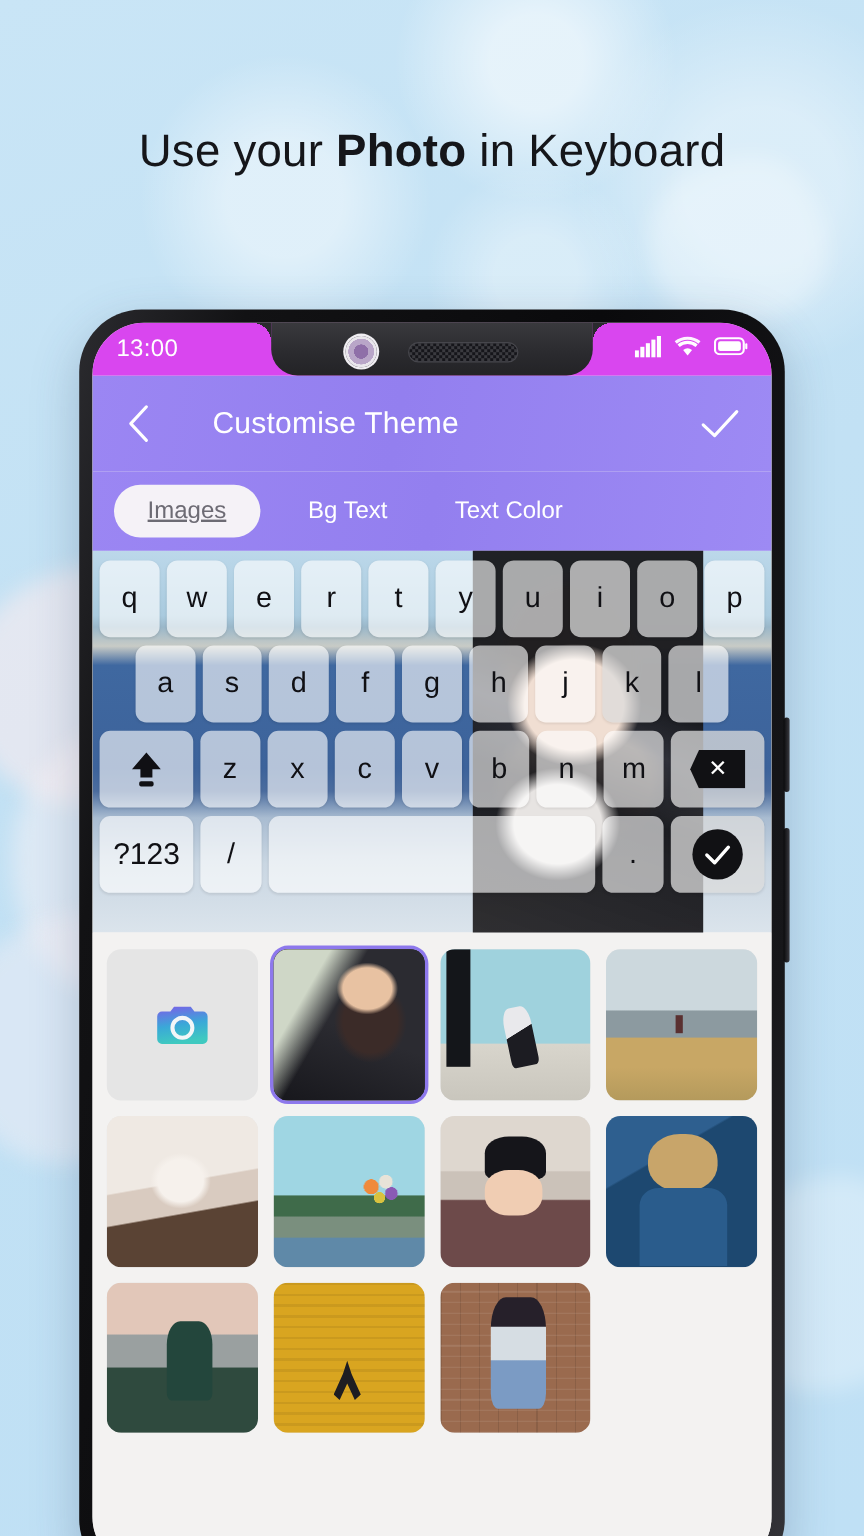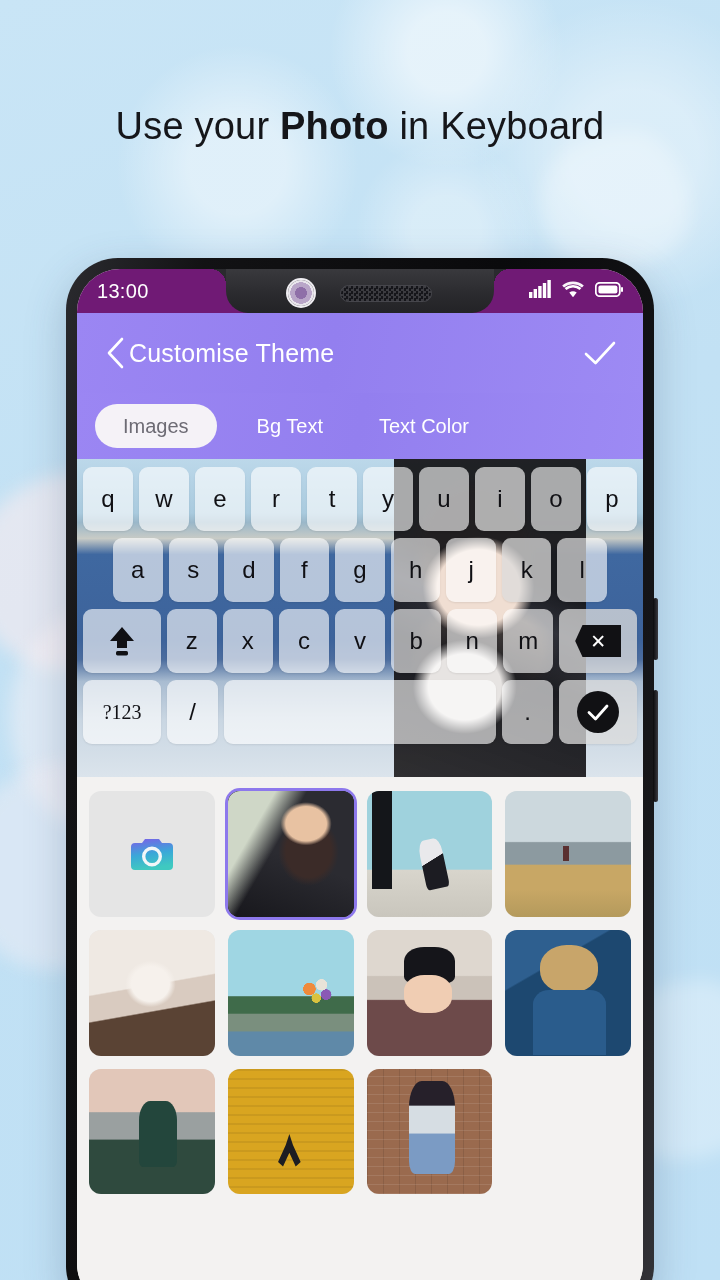--- a/index.html
+++ b/index.html
@@ -86,55 +86,55 @@
   .speaker {
     width:92px; height:17px; border-radius:9px; margin-top:4px;
     background:
       repeating-conic-gradient(#3b3b40 0% 25%, #15151a 0% 50%) 0 0/5px 5px;
     border:1.5px solid #46464c;
   }
 
   
   .statusbar {
     position:relative; z-index:20;
-    height:44px; background:#701a75;
+    height:44px; background:#d946ef;
     display:flex; align-items:center; justify-content:space-between;
     padding:0 20px; color:#fff;
   }
   .st-time { font-size:20px; font-weight:500; letter-spacing:.3px; }
   .st-icons { display:flex; align-items:center; gap:11px; }
 
   
   .appbar {
     background:linear-gradient(100deg,#9b86f3 0%, #937fef 45%, #9d8af4 100%);
     height:80px;
     display:flex; align-items:center; padding:0 26px;
     position:relative;
   }
   .appbar-title {
     color:#fff; font-size:25px; font-weight:400;
-    letter-spacing:.2px;
+    margin-left:48px; letter-spacing:.2px;
   }
   .ab-icon { color:#fff; display:flex; align-items:center; }
   .ab-right { margin-left:auto; }
 
   
   .tabbar {
     background:linear-gradient(100deg,#9b86f3 0%, #937fef 50%, #9d8af4 100%);
     height:66px;
     display:flex; align-items:center; gap:0;
     padding-left:18px; overflow:hidden; white-space:nowrap;
   }
   .tab {
     color:#fff; font-size:20px; padding:0 28px; flex:0 0 auto;
   }
   .tab.active {
     background:#f5f2f7; color:#6d6b74;
     border-radius:26px; height:44px; line-height:44px;
-    padding:0 28px; margin-right:12px;
+    padding:0 28px; margin-right:12px;text-decoration:underline;
   }
 
   
   .kb {
     position:relative;
     height:318px;
     overflow:hidden;
   }
   .kb-bg {
     position:absolute; inset:0;
@@ -169,21 +169,21 @@
     border-radius:9px;
     height:64px;
     flex:1 1 0;
     display:flex; align-items:center; justify-content:center;
     font-size:24px; color:#101014;
     box-shadow:0 1px 2px rgba(0,0,0,.08);
   }
   .key.dim { background:rgba(220,220,220,.76); }
   .key.wide { flex:1.55 1 0; }
   .key.space { flex:5.4 1 0; }
-  .key.small { font-size:20px;font-family:Liberation Serif, serif; }
+  .key.small { font-size:25px; }
   .r2 { padding:0 30px; }
   .enter-circle {
     width:42px; height:42px; border-radius:50%;
     background:#111114;
     display:flex; align-items:center; justify-content:center;
   }
   .del-hex {
     width:46px; height:32px;
     background:#111114;
     clip-path:polygon(16% 0,100% 0,100% 100%,16% 100%,0 50%);

